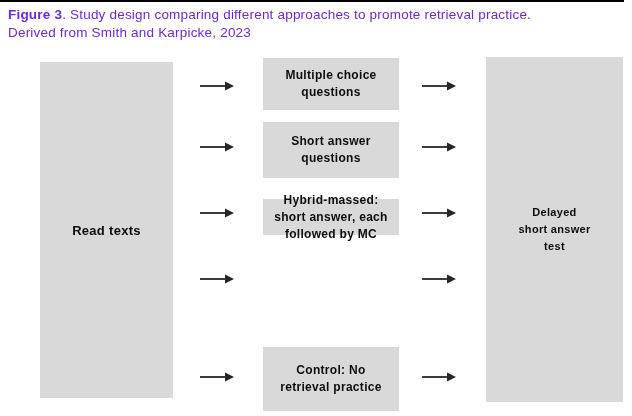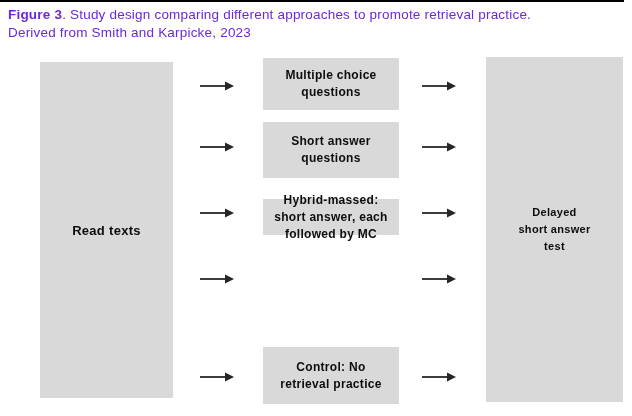--- a/index.html
+++ b/index.html
@@ -45,21 +45,21 @@
     white-space: pre-line;
     color: #0d0d0d;
   }
   .box-source  { left: 40px;  top: 62px;  width: 133px; height: 336px; font-size: 13px; }
   .box-outcome { left: 486px; top: 57px;  width: 137px; height: 345px; font-size: 11px; }
   .cond        { left: 263px; width: 136px; }
   .cond-0 { top: 58px;  height: 52px; }
   .cond-1 { top: 122px; height: 56px; }
   .cond-2 { top: 199px; height: 36px; }
   .cond-3 { top: 256px; height: 54px; }
-  .cond-4 { top: 347px; height: 57px; }
+  .cond-4 { top: 347px; height: 64px; }
   .arrow {
     position: absolute;
     width: 36px; height: 12px;
   }
   .col1 { left: 199px; }
   .col2 { left: 421px; }
   .row-0 { top: 80px; }
   .row-1 { top: 141px; }
   .row-2 { top: 207px; }
   .row-3 { top: 273px; }

